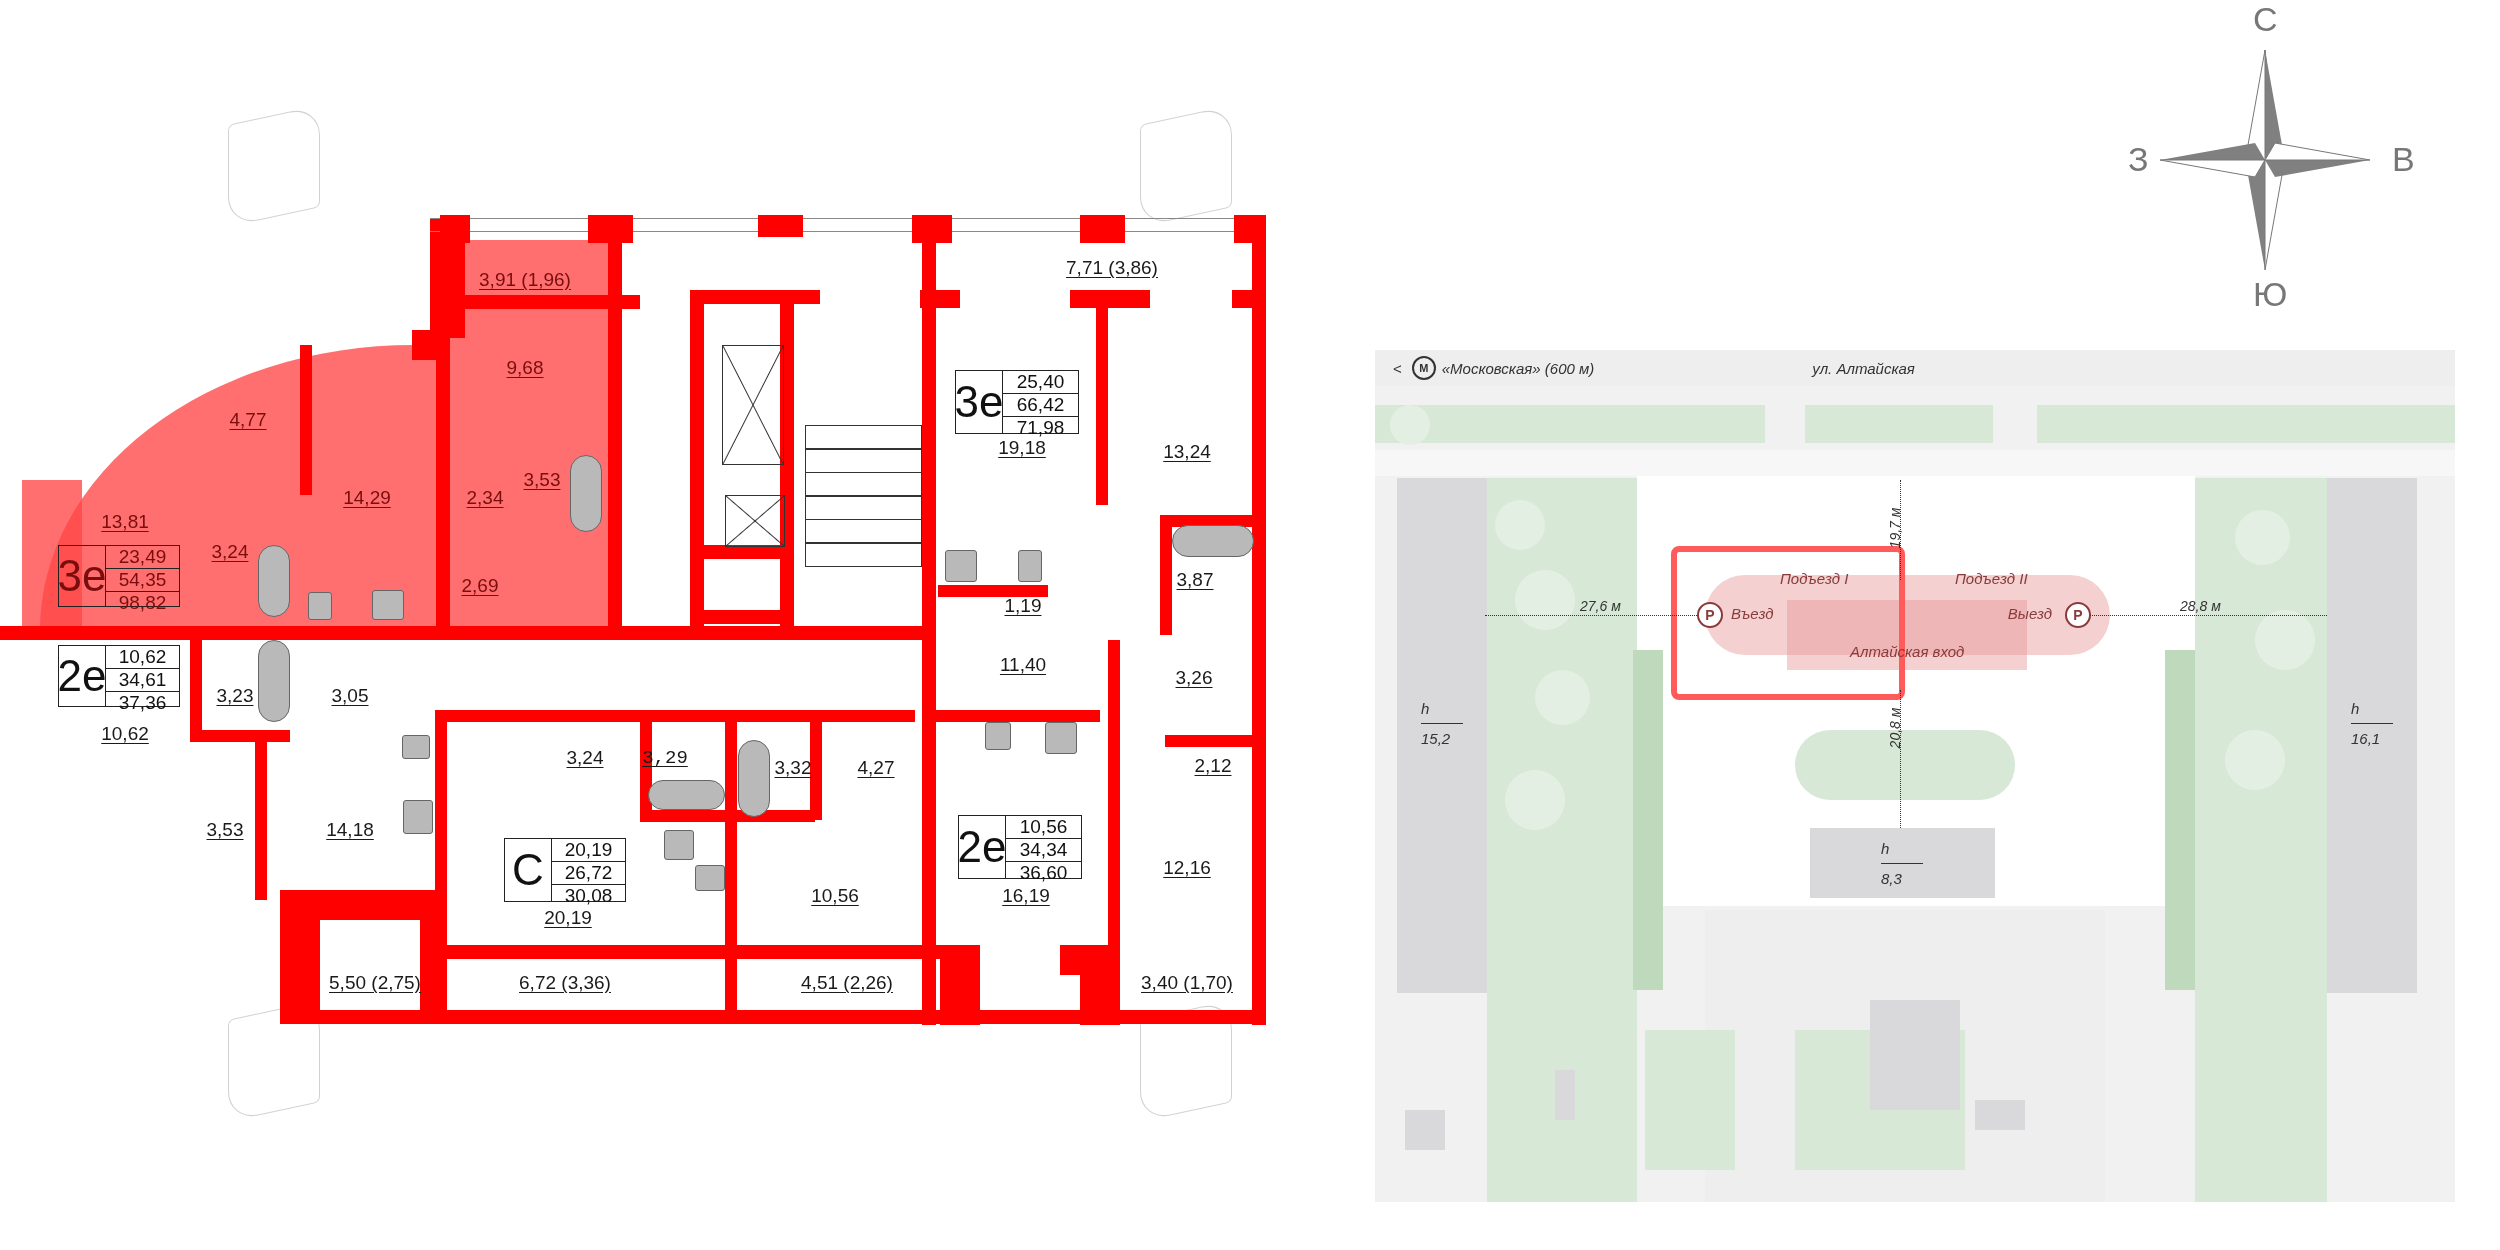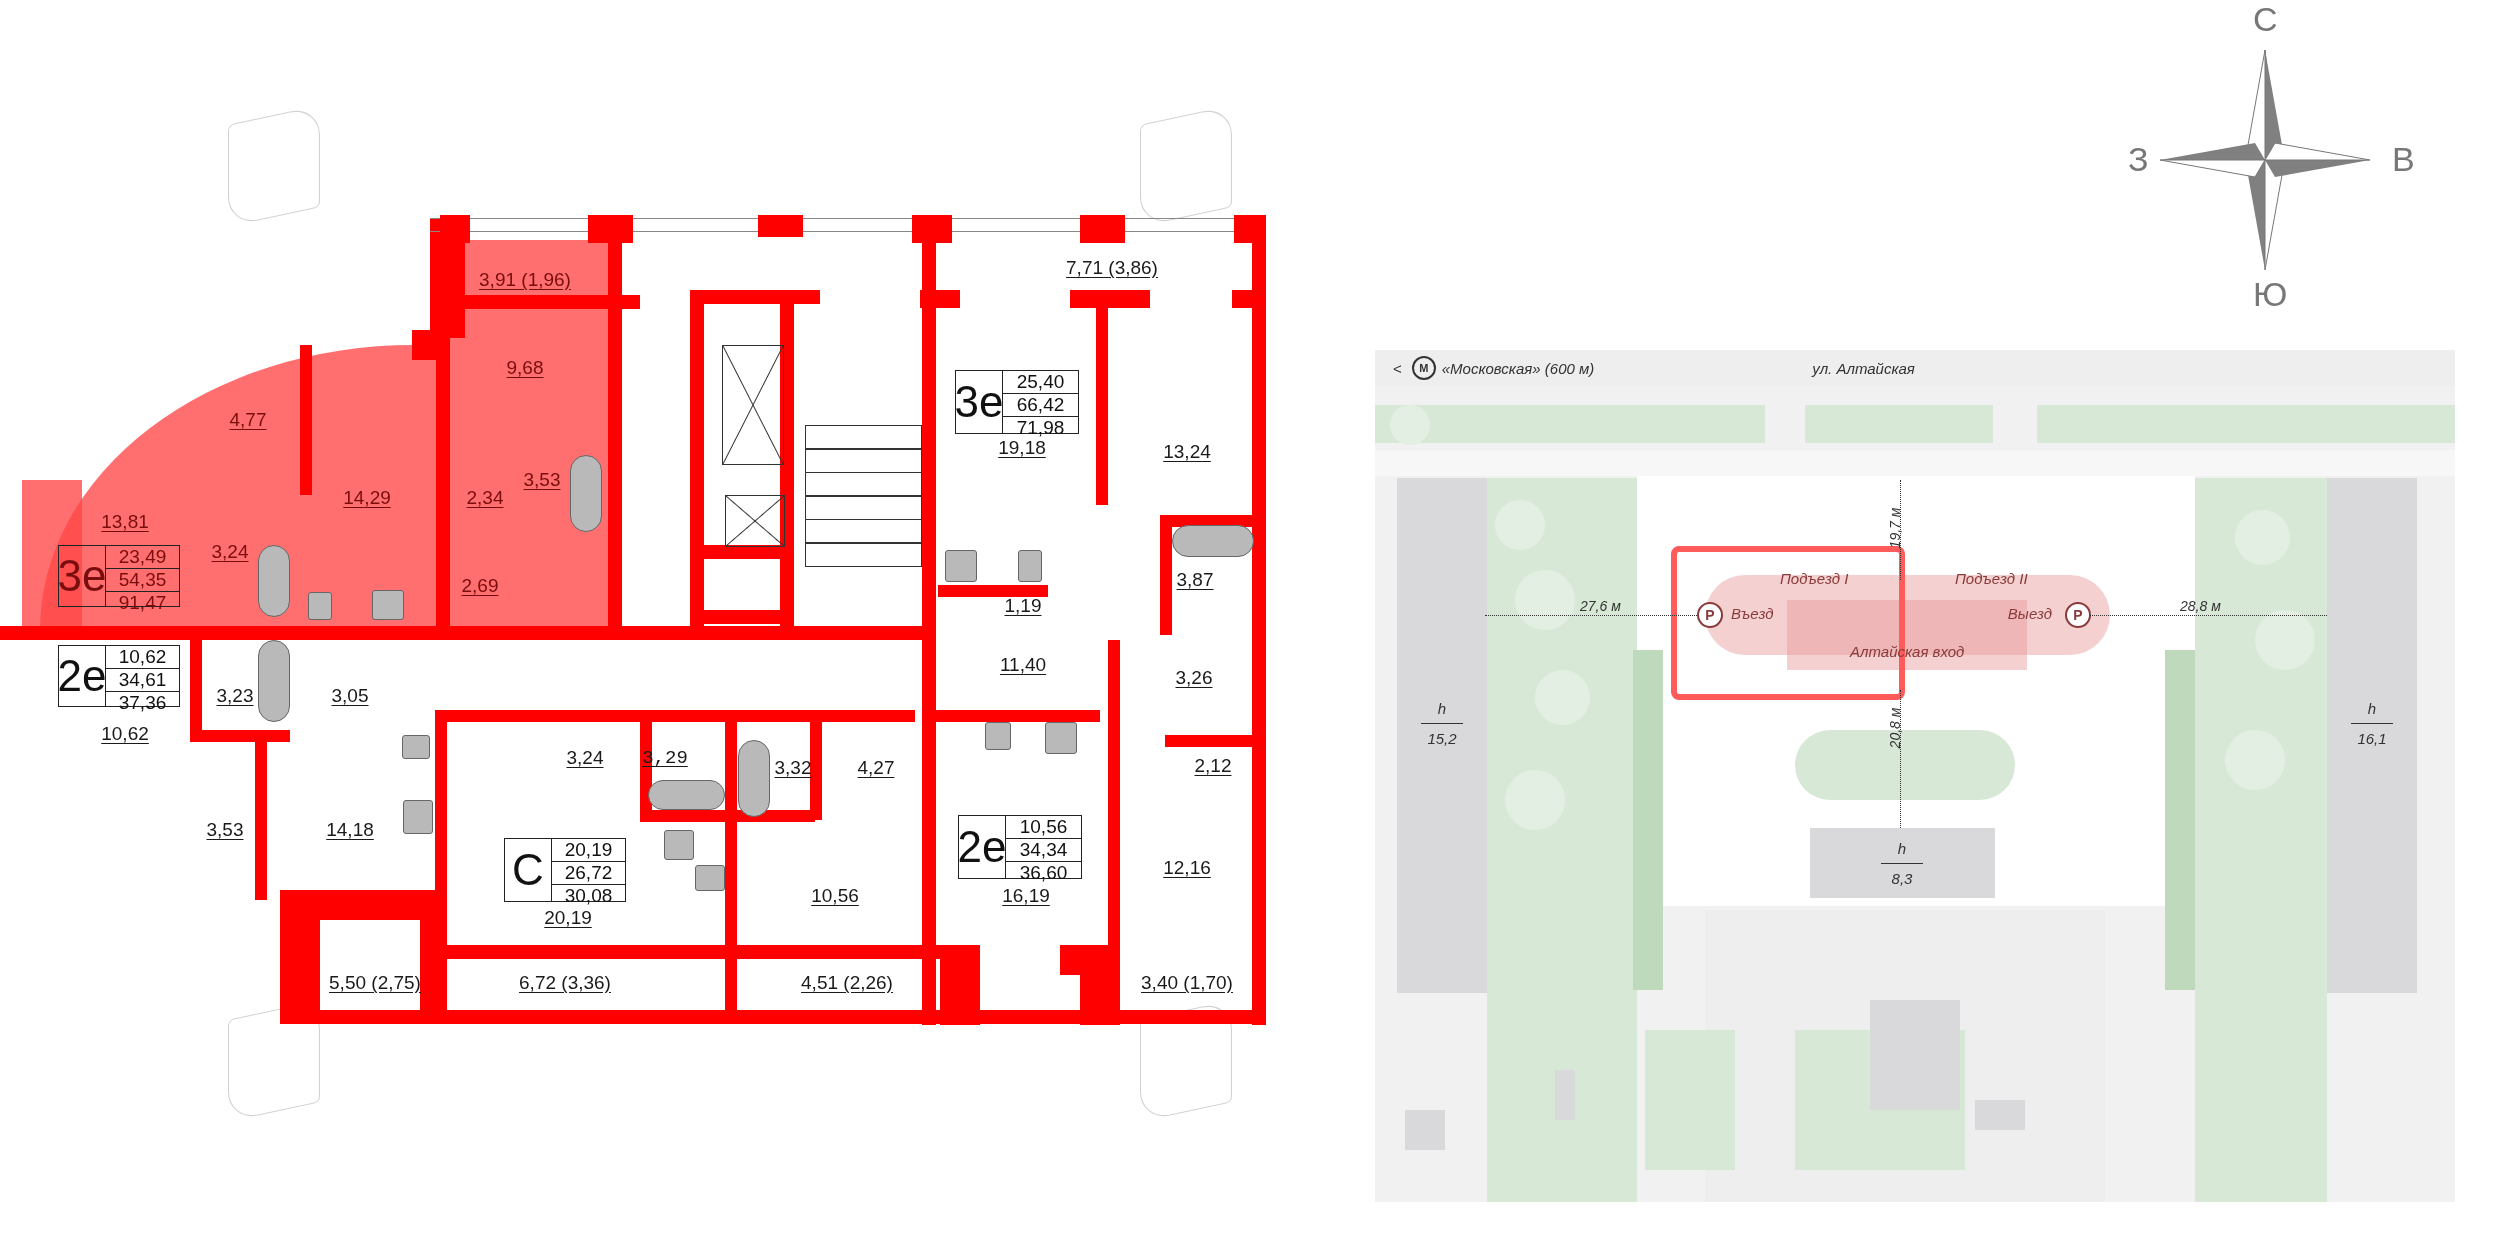--- a/index.html
+++ b/index.html
@@ -23,21 +23,21 @@
     linear-gradient(to top left,transparent calc(50% - 1px),#333 50%,transparent calc(50% + 1px));}
   .watermark{position:absolute;width:90px;height:100px;border:1.2px solid #999;border-radius:6px 30px 6px 30px;opacity:0.45;transform:skewY(-12deg);}
   
   .site{position:absolute;left:1375px;top:350px;width:1080px;height:852px;background:#f1f1f2;overflow:hidden;}
   .street{position:absolute;left:0;top:0;width:100%;height:36px;background:#eeeeef;display:flex;align-items:center;font-style:italic;font-size:15px;color:#333;}
   .green{position:absolute;background:#d7e8d6;}
   .green2{position:absolute;background:#bfd9bd;}
   .tree{position:absolute;border-radius:50%;background:#e4efe3;}
   .road{position:absolute;background:#ffffff;}
   .bldg{position:absolute;background:#d9d9dc;}
-  .h-label{position:absolute;font-style:italic;font-size:15px;color:#333;text-align:center;transform:translate(-50%,0);}
+  .h-label{position:absolute;font-style:italic;font-size:15px;color:#333;text-align:left;transform:translate(-50%,0);}
   .h-label .line{display:block;width:42px;height:1px;background:#333;margin:6px auto;}
   .dim{position:absolute;font-style:italic;font-size:14px;color:#333;}
   .dotline{position:absolute;border-top:1.5px dotted #333;}
   .dotline-v{position:absolute;border-left:1.5px dotted #333;}
   .pink{position:absolute;background:rgba(230,150,150,0.45);}
   .pink-txt{position:absolute;font-style:italic;font-size:15px;color:#8a3a3a;white-space:nowrap;}
   .park{position:absolute;width:22px;height:22px;border:2px solid #8a3a3a;border-radius:50%;color:#8a3a3a;font-weight:bold;font-size:14px;display:flex;align-items:center;justify-content:center;background:#fff;}
   .highlight{position:absolute;border:6px solid #ff5b5b;border-radius:8px;}
   
   .compass{position:absolute;left:2130px;top:20px;width:300px;height:300px;}
@@ -166,21 +166,21 @@
   <div class="room-label" style="left:375px;top:983px;">5,50 (2,75)</div>
   <div class="room-label" style="left:565px;top:983px;">6,72 (3,36)</div>
   <div class="room-label" style="left:847px;top:983px;">4,51 (2,26)</div>
   <div class="room-label" style="left:1187px;top:983px;">3,40 (1,70)</div>
 
   <div class="apt-box sel-box" style="left:58px;top:545px;width:120px;height:60px;">
     <div class="code" style="width:46px;">3е</div>
     <div class="vals" style="flex:1;">
       <span>23,49</span>
       <span>54,35</span>
-      <span>91,47</span>
+      <span>98,82</span>
     </div>
   </div>
   <div class="apt-box" style="left:58px;top:645px;width:120px;height:60px;">
     <div class="code" style="width:46px;">2е</div>
     <div class="vals" style="flex:1;">
       <span>10,62</span>
       <span>34,61</span>
       <span>37,36</span>
     </div>
   </div>

